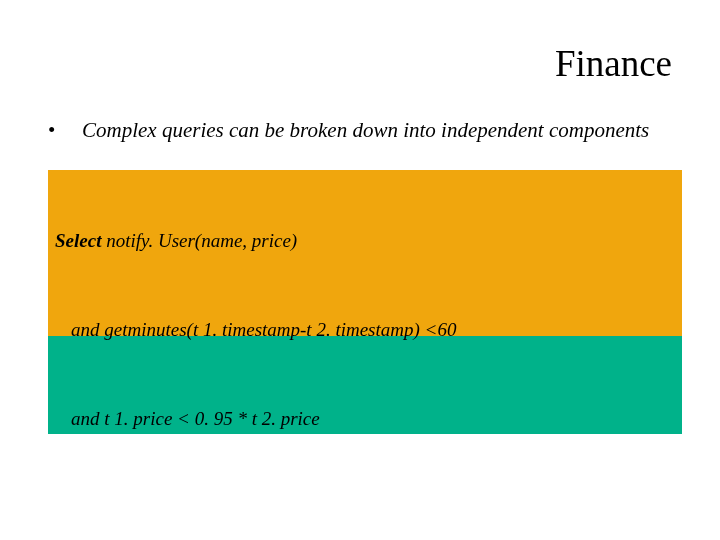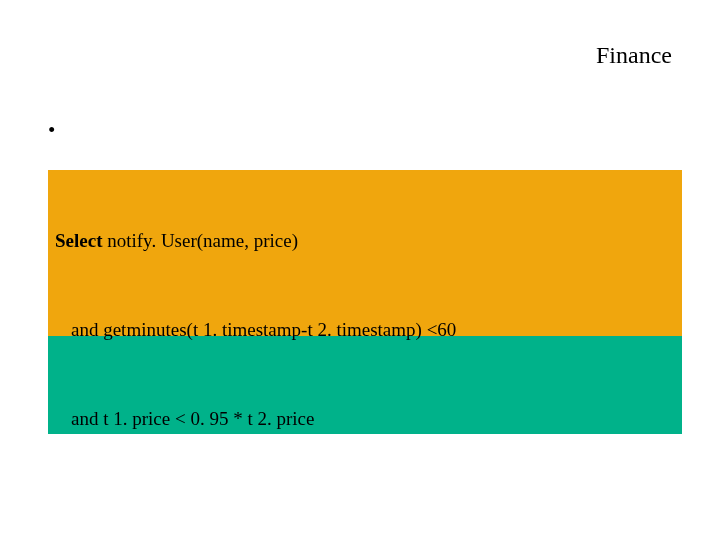--- a/index.html
+++ b/index.html
@@ -15,21 +15,21 @@
     .slide {
       width: 720px;
       height: 540px;
       position: relative;
       box-sizing: border-box;
     }
     .title {
       position: absolute;
       top: 42px;
       right: 48px;
-      font-size: 24px;
+      font-size: 37px;
       font-weight: normal;
     }
     .bullet-row {
       position: absolute;
       top: 118px;
       left: 48px;
       right: 40px;
       display: flex;
       align-items: baseline;
       font-size: 21px;
@@ -61,36 +61,38 @@
       left: 55px;
       top: 176px;
       font-family: "Times New Roman", Times, serif;
       font-size: 19px;
       line-height: 25.8px;
       white-space: pre;
       color: #000;
     }
     .code-line {
       display: block;
+      font-style: italic;
     }
     .code-block b {
       font-weight: bold;
     }
     .pad0 { padding-left: 0; }
     .pad1 { padding-left: 16px; margin-top: 12px; }
   </style>
 </head>
 <body>
 
 <div class="slide">
 
   <div class="title">Finance</div>
 
   <div class="bullet-row">
     <span class="bullet-dot">•</span>
+    <span>Complex queries can be broken down into independent components</span>
   </div>
 
   <div class="box-yellow"></div>
   <div class="box-teal"></div>
 
   <div class="code-block">
     <span class="code-line pad0"><b>Select</b><span> notify. User(name, price)</span></span>
     <span class="code-line pad1">and getminutes(t 1. timestamp-t 2. timestamp) &lt;60</span>
     <span class="code-line pad1">and t 1. price &lt; 0. 95 * t 2. price</span>
     

